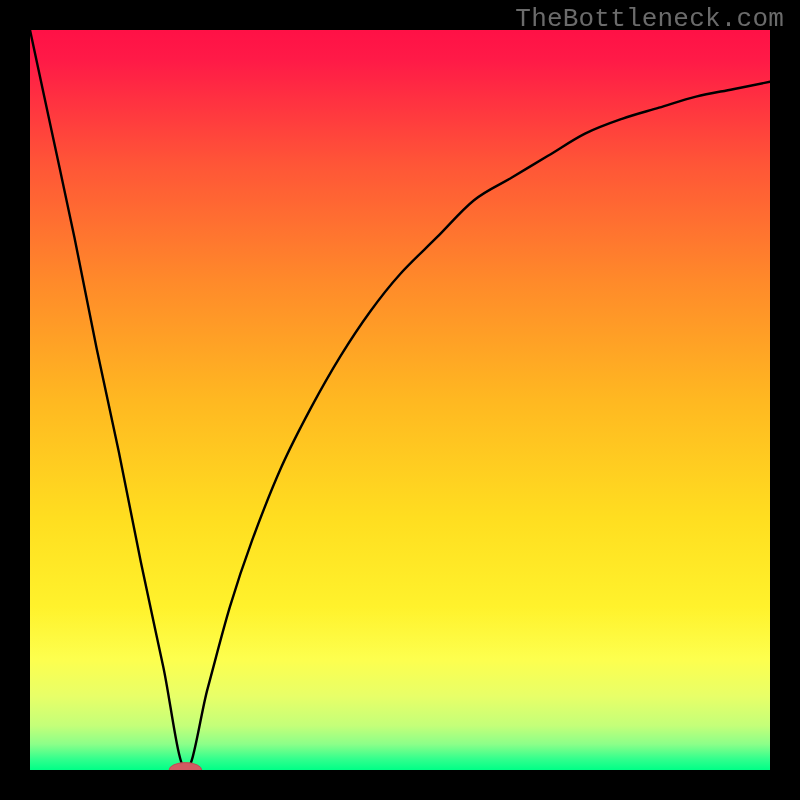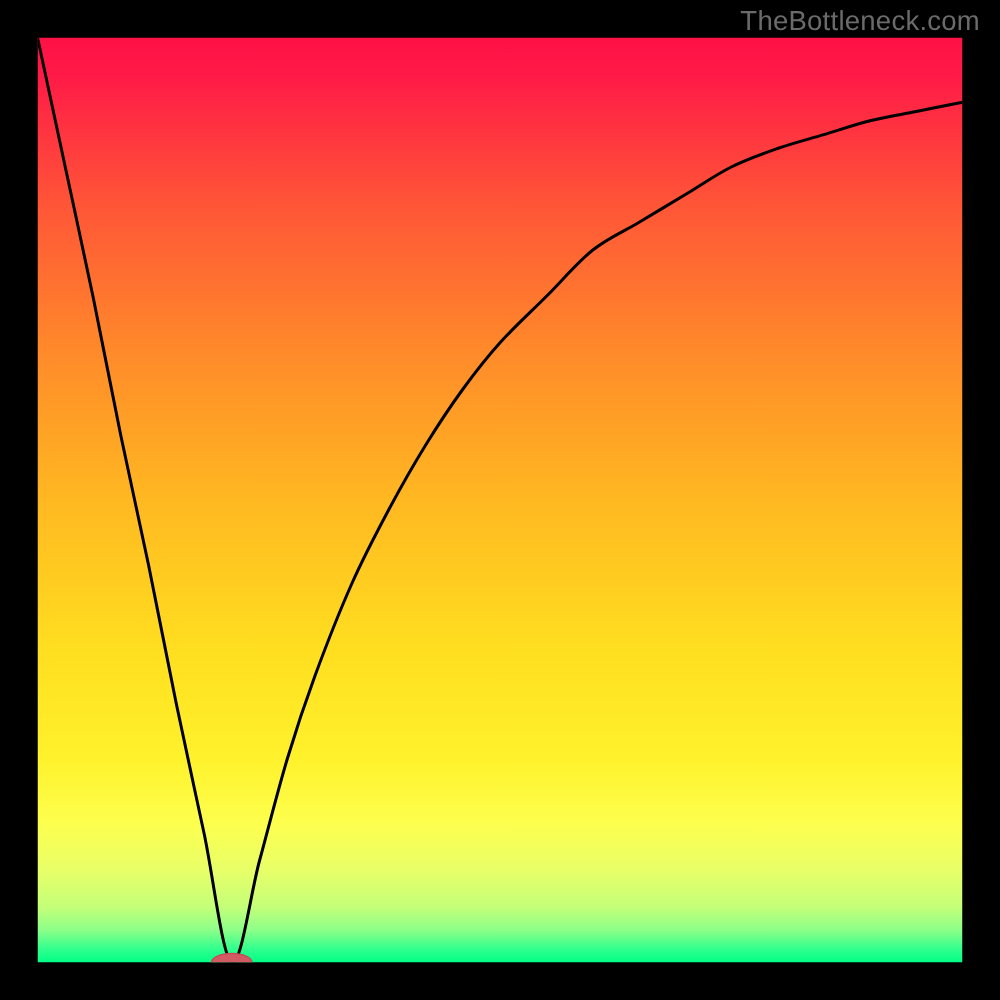--- a/index.html
+++ b/index.html
@@ -22,24 +22,25 @@
     left: 30px;
     top: 30px;
     width: 740px;
     height: 740px;
   }
   .watermark {
     position: absolute;
     top: 4px;
     right: 16px;
     color: #6b6b6b;
-    font-size: 22px;
+    font-size: 26px;
     font-weight: 400;
     letter-spacing: 0.2px;
     z-index: 10;
+    font-family: Liberation Mono, monospace;
   }
   svg { display: block; }
 </style>
 </head>
 <body>
 
 <div class="frame">
   <div class="watermark">TheBottleneck.com</div>
 
   <div class="plot-area">

